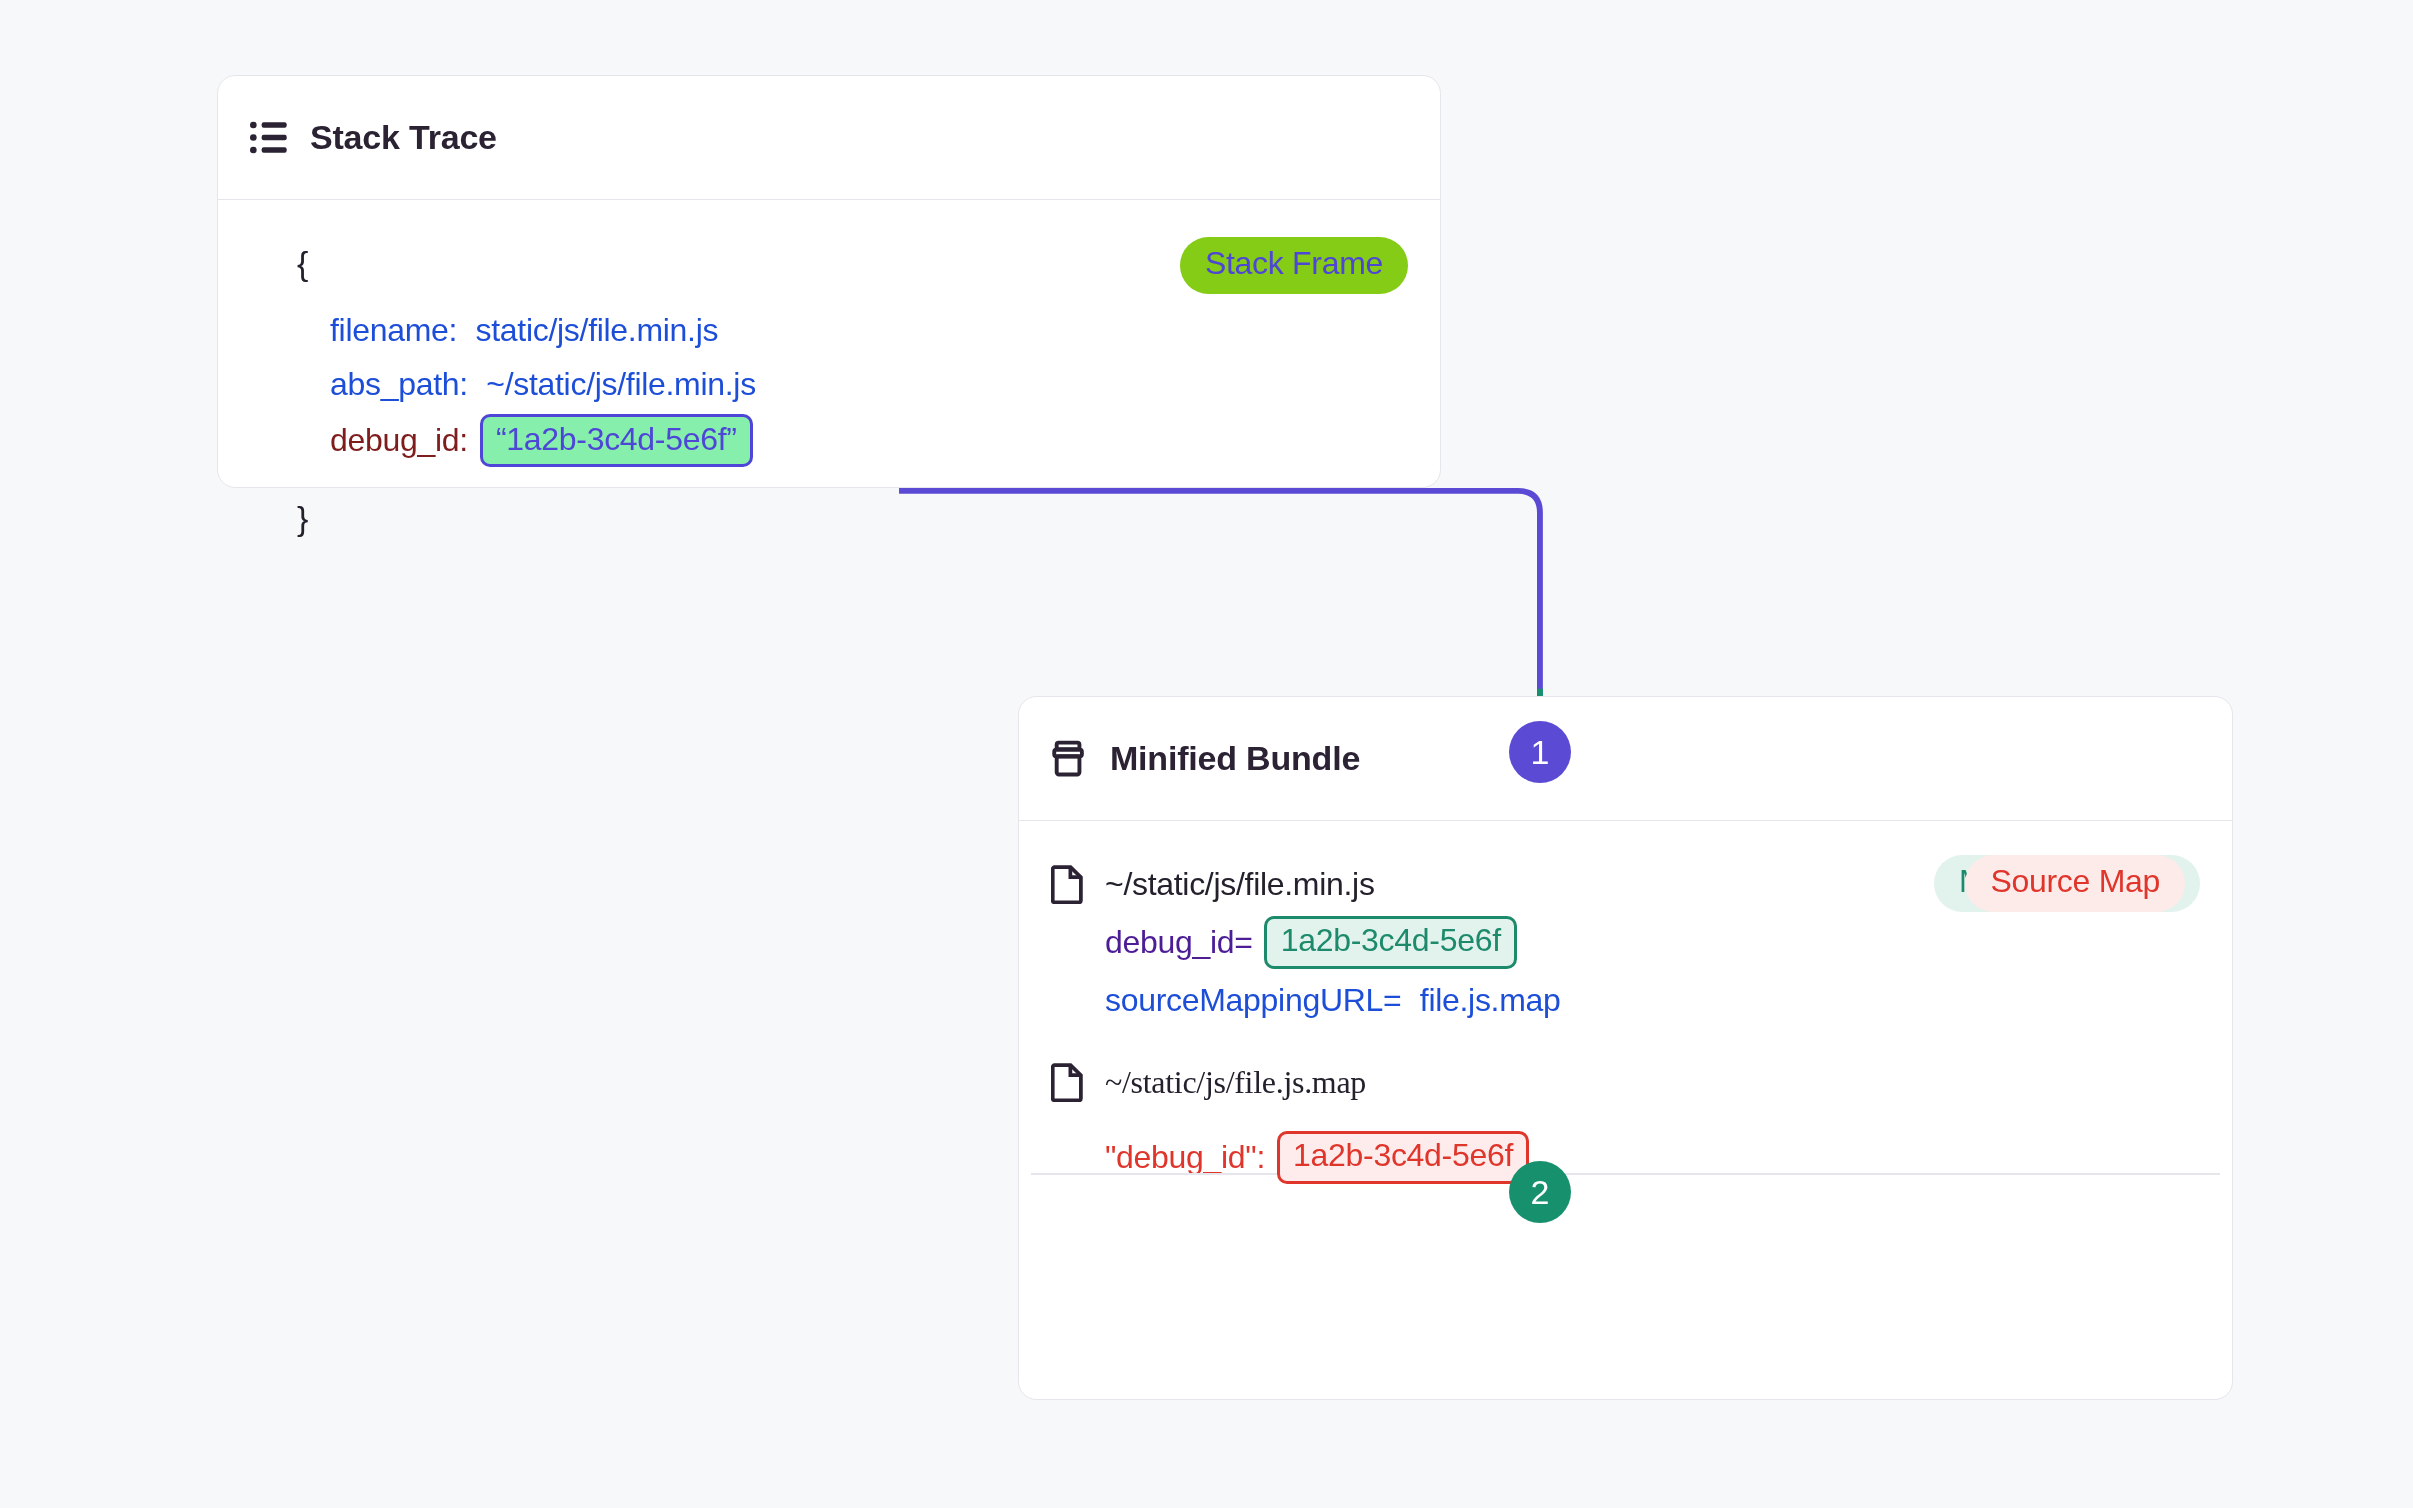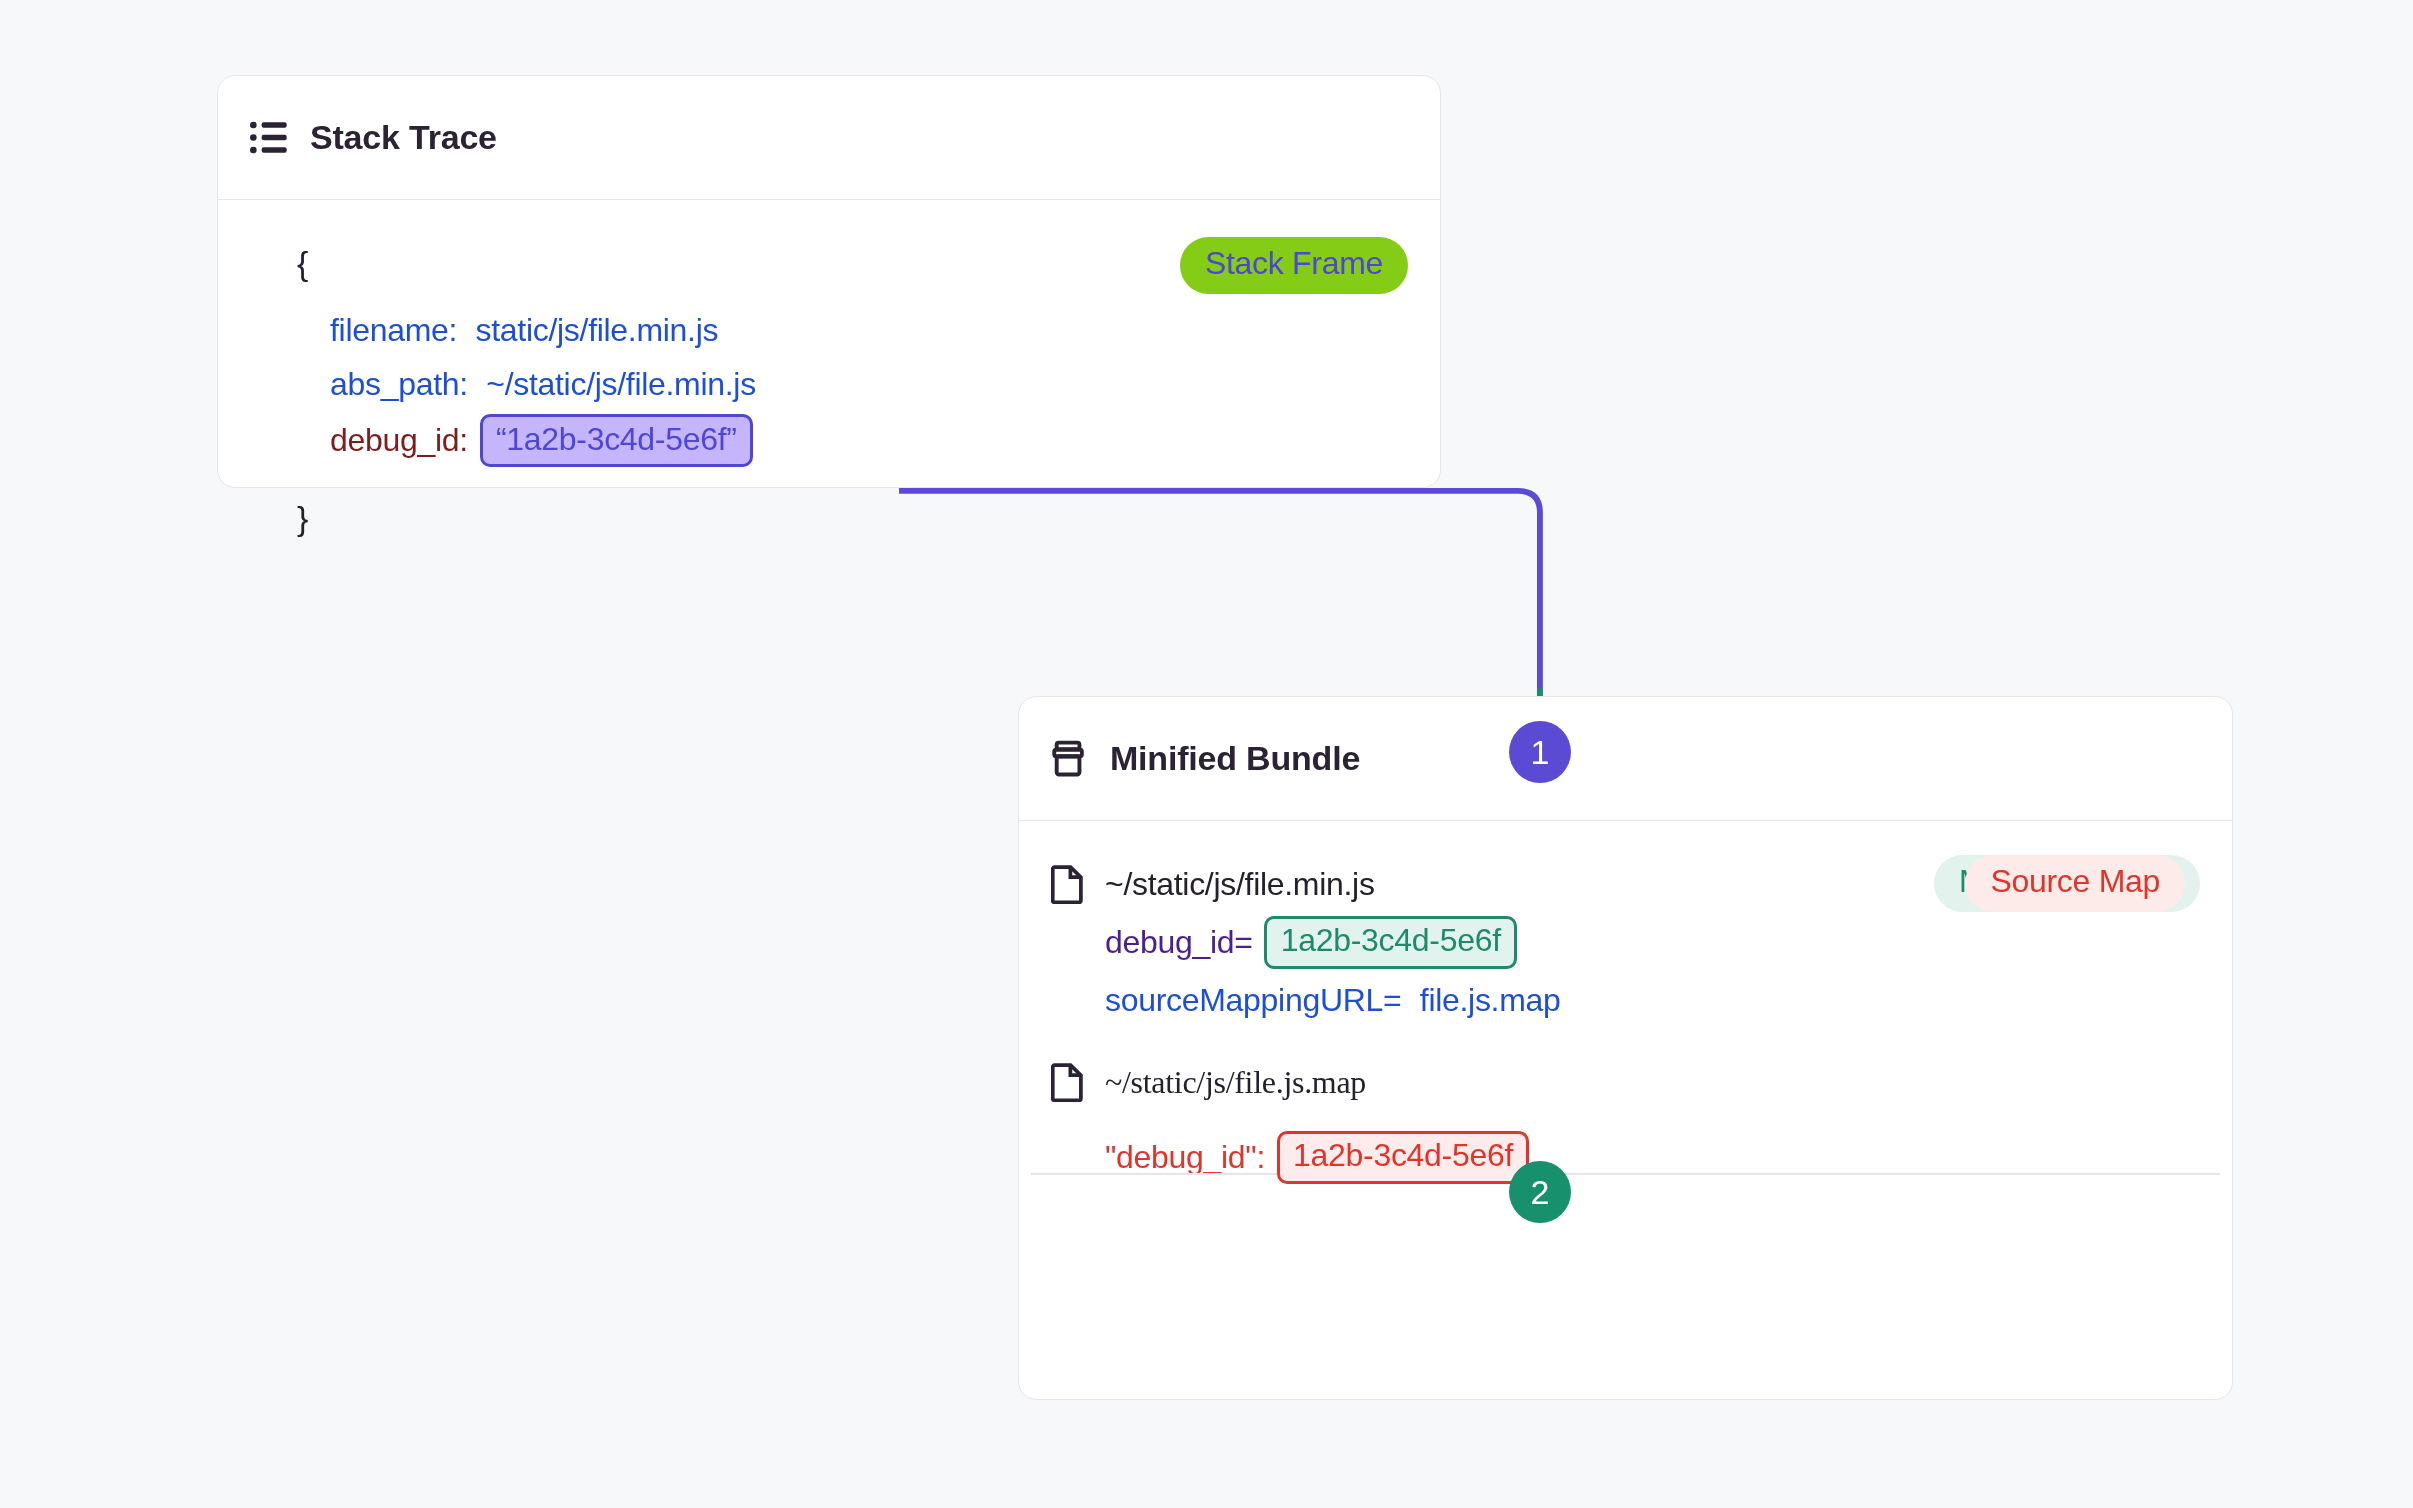--- a/index.html
+++ b/index.html
@@ -53,21 +53,21 @@
   
   .chip {
     display:inline-block;
     border-radius:10px;
     padding:3.4px 13.4px 6.7px 13.4px;
     font-size:32px;
     letter-spacing:-0.3px;
     position:relative;
     z-index:20;
   }
-  .chip-purple { border:3.4px solid #4e46d6; background:#c4b5fd; color:#4e46d6; }
+  .chip-purple { border:3.4px solid #4e46d6; background:#86efac; color:#4e46d6; }
   .chip-green  { border:3.4px solid #1c8a6b; background:#e2f2ec; color:#1c8a6b; }
   .chip-red    { border:3.4px solid #e0352b; background:#fdeceb; color:#e0352b; }
 
   
   .pill {
     position:absolute;
     border-radius:837px;
     padding:8.4px 25px 11.7px 25px;
     font-size:32px;
     letter-spacing:-0.3px;

